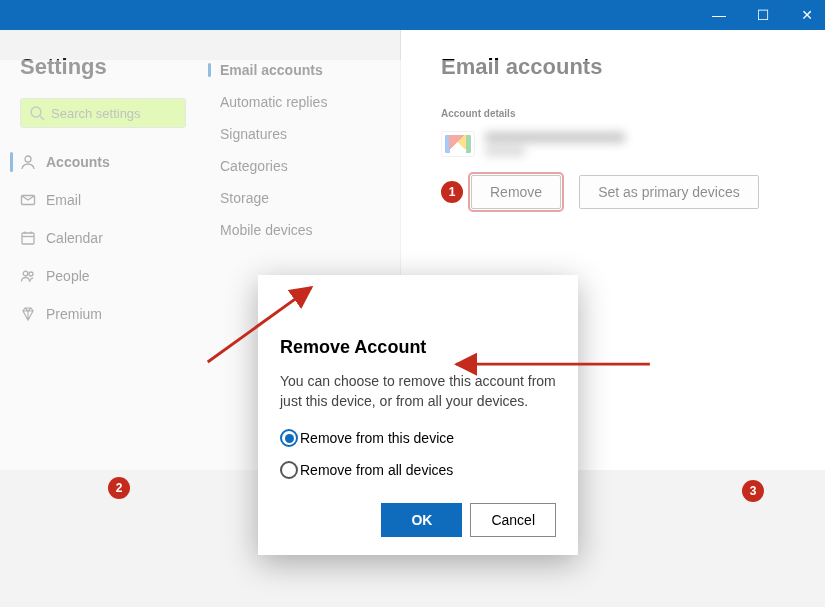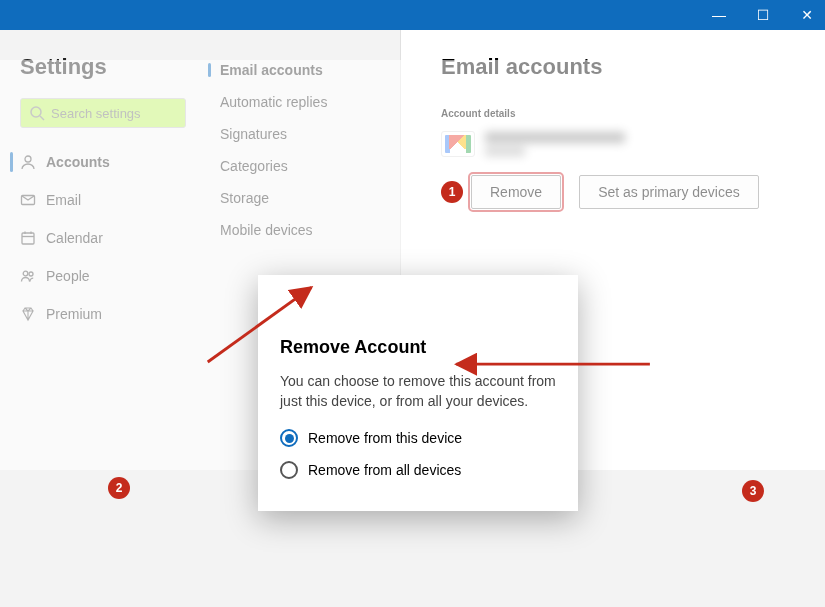--- a/index.html
+++ b/index.html
@@ -33,21 +33,21 @@
 .blurred .line1 { width: 140px; height: 11px; background: #888; margin-bottom: 4px; border-radius: 2px; }
 .blurred .line2 { width: 40px; height: 9px; background: #aaa; border-radius: 2px; }
 .btns { display: flex; gap: 18px; align-items: center; }
 .btn-outline { border: 1px solid #888; background: #fafafa; padding: 8px 18px; font-size: 14px; cursor: pointer; border-radius: 2px; }
 .remove-highlight { outline: 2px solid #d13438; outline-offset: 1px; }
 .step-badge { width: 22px; height: 22px; border-radius: 50%; background: #c42b1c; color: #fff; font-size: 12px; font-weight: 600; display: flex; align-items: center; justify-content: center; flex-shrink:0; position: relative; z-index: 50; }
 .step-row { display: flex; align-items: center; gap: 8px; }
 .modal { position: absolute; left: 258px; top: 245px; width: 320px; background: #fff; box-shadow: 0 8px 30px rgba(0,0,0,0.3); padding: 22px 22px 18px 22px; z-index: 30; }
 .modal h4 { font-size: 18px; font-weight: 700; margin-bottom: 14px; margin-top: 40px; }
 .modal p { font-size: 14px; color: #444; line-height: 1.4; margin-bottom: 18px; }
-.radio-row { display: flex; align-items: center; gap: 10px; font-size: 14px; margin-bottom: 14px; cursor: pointer; }
+.radio-row { display: flex; align-items: center; gap: 2px; font-size: 14px; margin-bottom: 14px; cursor: pointer; }
 .radio { width: 18px; height: 18px; border: 2px solid #555; border-radius: 50%; display: flex; align-items: center; justify-content: center; }
 .radio.checked { border-color: #0f6cbd; }
 .radio.checked::after { content: ""; width: 9px; height: 9px; border-radius: 50%; background: #0f6cbd; }
 .modal-btns { display: flex; justify-content: flex-end; gap: 8px; margin-top: 24px; }
 .btn-primary { background: #0f6cbd; color: #fff; border: none; padding: 8px 30px; font-size: 14px; font-weight: 600; cursor: pointer; }
 .btn-secondary { background: #fff; border: 1px solid #888; padding: 8px 20px; font-size: 14px; cursor: pointer; }
 .annot-layer { position: absolute; inset: 0; pointer-events: none; z-index: 40; }
 .annot-layer svg { width: 100%; height: 100%; }
 .step2-pos { position: absolute; left: 108px; top: 447px; }
 .step3-pos { position: absolute; left: 742px; top: 450px; }
@@ -150,20 +150,24 @@
     <h4>Remove Account</h4>
     <p>You can choose to remove this account from just this device, or from all your devices.</p>
     <div class="radio-row">
       <div class="radio checked"></div>
       <span>Remove from this device</span>
     </div>
     <div class="radio-row">
       <div class="radio"></div>
       <span>Remove from all devices</span>
     </div>
+    <div class="modal-btns">
+      <button class="btn-primary">OK</button>
+      <button class="btn-secondary">Cancel</button>
+    </div>
   </div>
 
   <div class="step-badge step2-pos">2</div>
   <div class="step-badge step3-pos">3</div>
   <div class="annot-layer">
     <svg viewBox="0 0 825 607">
       <defs>
         <marker id="ah" viewBox="0 0 10 10" refX="9" refY="5" markerWidth="8" markerHeight="8" orient="auto">
           <path d="M0 0L10 5L0 10z" fill="#c42b1c"></path>
         </marker>

